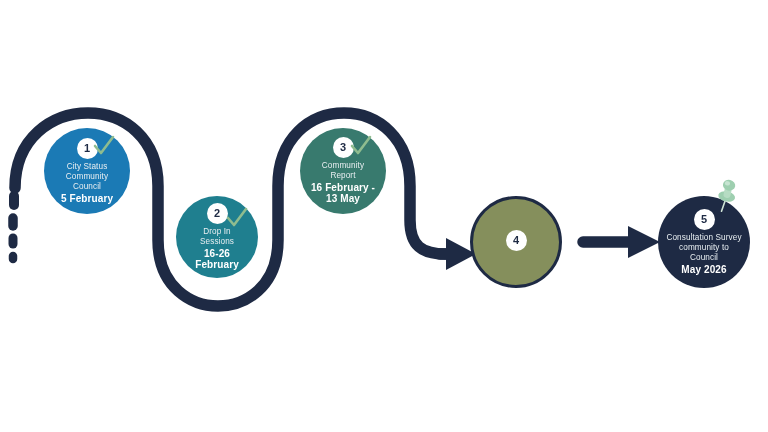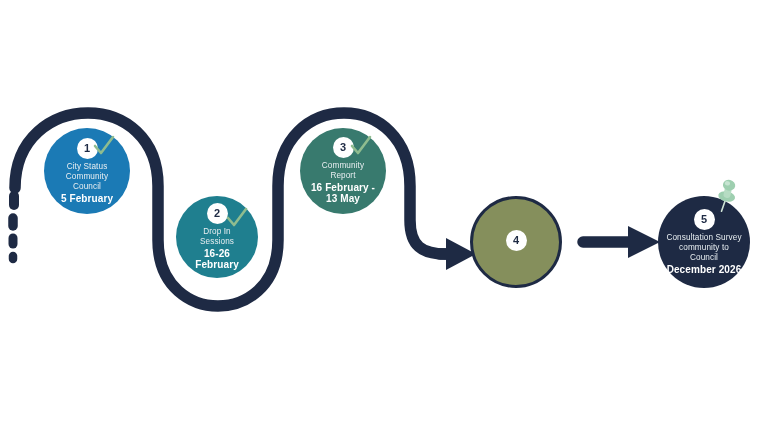--- a/index.html
+++ b/index.html
@@ -118,21 +118,21 @@
   <div class="node" id="n4">
     <div class="badge">4</div>
   </div>
 
   <div class="node" id="n5">
     <div class="badge">5</div>
     <div class="lines">
       <div class="t-light">Consultation Survey</div>
       <div class="t-light">community to</div>
       <div class="t-light">Council</div>
-      <div class="t-bold">December 2026</div>
+      <div class="t-bold">May 2026</div>
     </div>
   </div>
 
   <svg id="pin" viewBox="0 0 34 38">
     <g transform="rotate(12 17 19)">
       <path d="M16.5 24 L15 36" stroke="#cfe3d6" stroke-width="1.6" stroke-linecap="round" fill="none"></path>
       <ellipse cx="17" cy="20.5" rx="8.5" ry="5" fill="#9ecfb0"></ellipse>
       <rect x="13.5" y="10" width="7" height="12" rx="3.2" fill="#b6dcc3"></rect>
       <ellipse cx="17" cy="9" rx="6.2" ry="5.4" fill="#9ecfb0"></ellipse>
       <ellipse cx="15" cy="7.5" rx="2.6" ry="2.2" fill="#c6e4d1"></ellipse>

